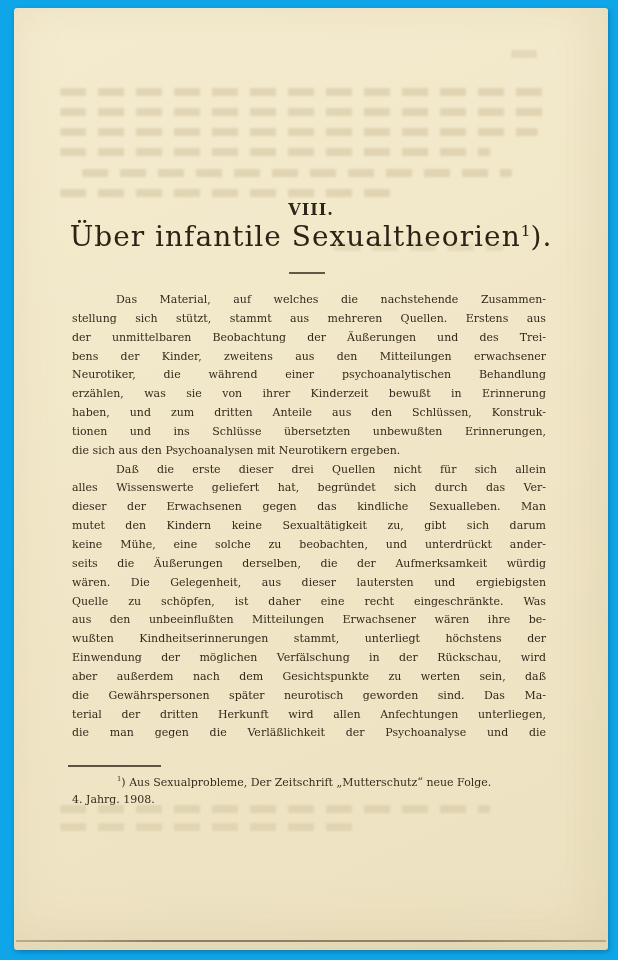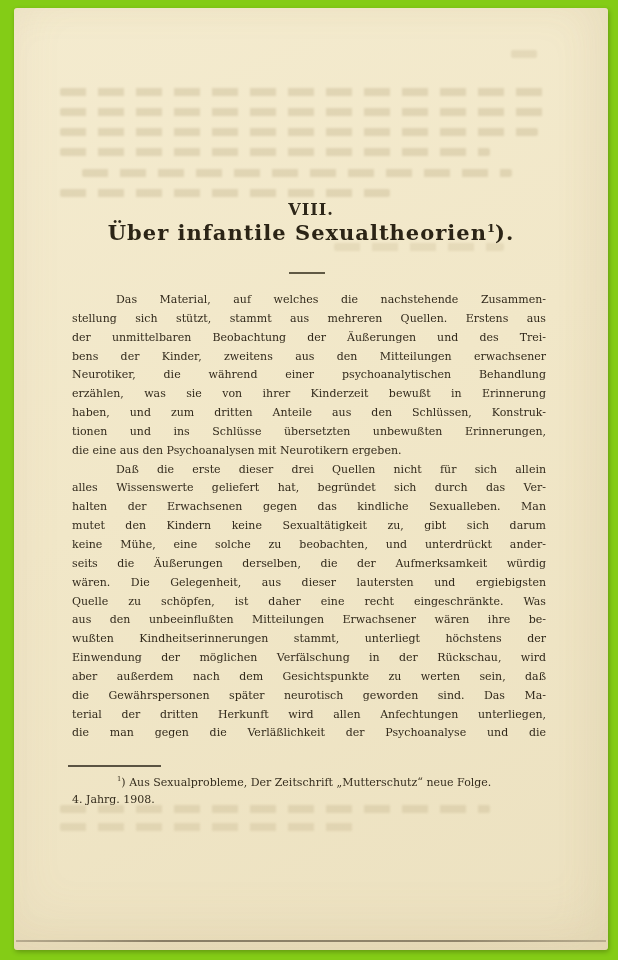--- a/index.html
+++ b/index.html
@@ -1,20 +1,20 @@
 <!DOCTYPE html>
 <html><head>
 <meta charset="utf-8">
 <style>
   html, body { margin: 0; padding: 0; background: #ffffff; }
   .scan {
     position: relative;
     width: 618px;
     height: 960px;
-    background: #84cc16;
+    background: #0ea5e9;
     overflow: hidden;
     font-family: "DejaVu Serif", "Liberation Serif", serif;
   }
   .paper {
     position: absolute;
     left: 14px; top: 8px;
     width: 594px; height: 942px;
     background: linear-gradient(155deg, #f4ebcf 0%, #f1e7c8 45%, #ece1c0 100%);
     border-radius: 3px;
     box-shadow: 1px 2px 5px rgba(0,0,0,0.25),
@@ -23,21 +23,21 @@
   }
   .chapter {
     position: absolute; left: 0; top: 192px; width: 100%;
     text-align: center;
     font-size: 16px; font-weight: bold; letter-spacing: 1px;
     color: #2e2719;
   }
   .title {
     position: absolute; left: 0; top: 212px; width: 100%; margin: 0;
     text-align: center;
-    font-size: 21px; font-weight: bold; letter-spacing: 1px;
+    font-size: 28px; font-weight: normal; letter-spacing: 1px;
     color: #2b2416;
   }
   .title sup { font-size: 0.55em; vertical-align: super; letter-spacing: 0; }
   .title-rule {
     position: absolute; left: 50%; top: 264px;
     width: 36px; height: 2px; margin-left: -22px;
     background: #473f2d; opacity: 0.85;
   }
   .body {
     position: absolute; left: 58px; top: 283px; width: 474px;
@@ -101,24 +101,24 @@
 
     <div class="body">
         <div class="line indent">Das Material, auf welches die nachstehende Zusammen-</div>
         <div class="line">stellung sich stützt, stammt aus mehreren Quellen. Erstens aus</div>
         <div class="line">der unmittelbaren Beobachtung der Äußerungen und des Trei-</div>
         <div class="line">bens der Kinder, zweitens aus den Mitteilungen erwachsener</div>
         <div class="line">Neurotiker, die während einer psychoanalytischen Behandlung</div>
         <div class="line">erzählen, was sie von ihrer Kinderzeit bewußt in Erinnerung</div>
         <div class="line">haben, und zum dritten Anteile aus den Schlüssen, Konstruk-</div>
         <div class="line">tionen und ins Schlüsse übersetzten unbewußten Erinnerungen,</div>
-        <div class="line no-just">die eine aus den Psychoanalysen mit Neurotikern ergeben.</div>
+        <div class="line no-just">die sich aus den Psychoanalysen mit Neurotikern ergeben.</div>
         <div class="line indent">Daß die erste dieser drei Quellen nicht für sich allein</div>
         <div class="line">alles Wissenswerte geliefert hat, begründet sich durch das Ver-</div>
-        <div class="line">halten der Erwachsenen gegen das kindliche Sexualleben. Man</div>
+        <div class="line">dieser der Erwachsenen gegen das kindliche Sexualleben. Man</div>
         <div class="line">mutet den Kindern keine Sexualtätigkeit zu, gibt sich darum</div>
         <div class="line">keine Mühe, eine solche zu beobachten, und unterdrückt ander-</div>
         <div class="line">seits die Äußerungen derselben, die der Aufmerksamkeit würdig</div>
         <div class="line">wären. Die Gelegenheit, aus dieser lautersten und ergiebigsten</div>
         <div class="line">Quelle zu schöpfen, ist daher eine recht eingeschränkte. Was</div>
         <div class="line">aus den unbeeinflußten Mitteilungen Erwachsener wären ihre be-</div>
         <div class="line">wußten Kindheitserinnerungen stammt, unterliegt höchstens der</div>
         <div class="line">Einwendung der möglichen Verfälschung in der Rückschau, wird</div>
         <div class="line">aber außerdem nach dem Gesichtspunkte zu werten sein, daß</div>
         <div class="line">die Gewährspersonen später neurotisch geworden sind. Das Ma-</div>

